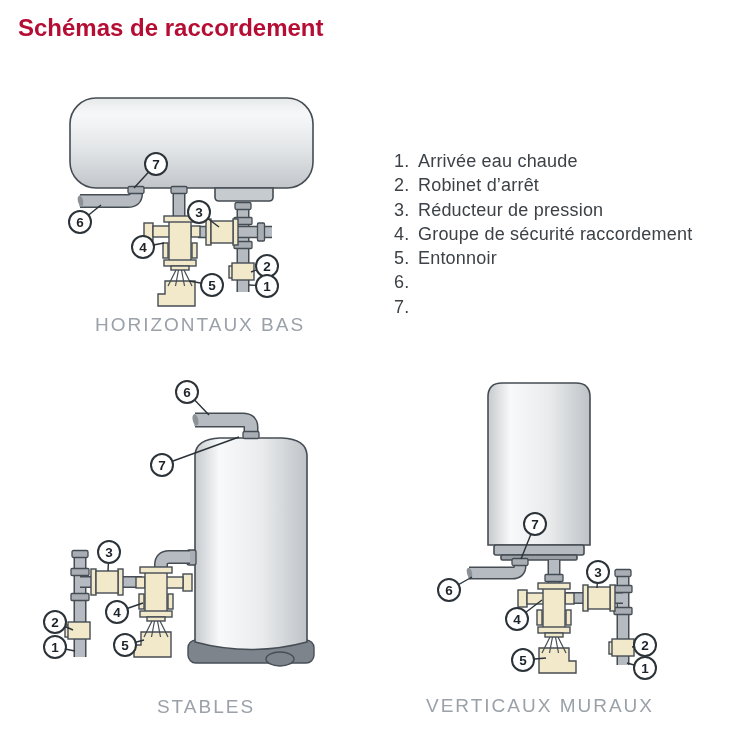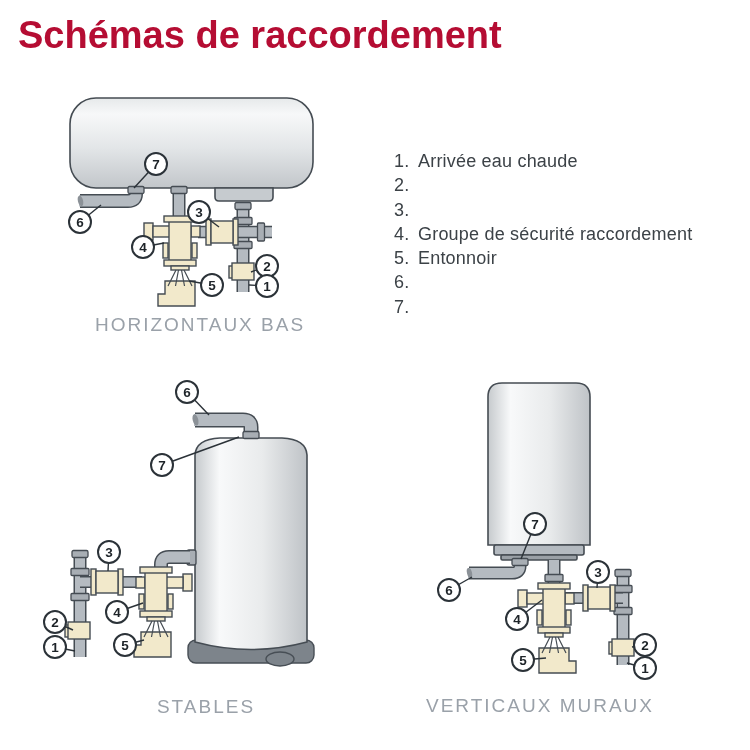--- a/index.html
+++ b/index.html
@@ -1,18 +1,18 @@
 <!DOCTYPE html>
 <html><head>
 <meta charset="utf-8">
 <style>
   html,body{margin:0;padding:0;background:#ffffff;}
   #page{position:relative;width:750px;height:750px;background:#ffffff;overflow:hidden;
         font-family:"Liberation Sans",sans-serif;}
-  #title{position:absolute;left:18px;top:14px;margin:0;font-size:38px;font-weight:bold;
+  #title{position:absolute;left:18px;top:14px;margin:0;font-size:24px;font-weight:bold;
          color:#b50d33;letter-spacing:0;}
   
   #legend{position:absolute;left:394px;top:149px;}
   .legend-row{display:flex;font-size:18px;color:#3c4247;line-height:24.3px;letter-spacing:.2px;}
   .lnum{width:24px;flex:0 0 auto;}
   
   svg{position:absolute;overflow:visible;}
   .ol{stroke:#454c53;stroke-width:1.6;}
   .po{fill:none;stroke:#454c53;stroke-linecap:butt;stroke-linejoin:round;}
   .pi{fill:none;stroke:#b5bbc1;stroke-linecap:butt;stroke-linejoin:round;}
@@ -147,23 +147,25 @@
     <text class="svgcaption" x="170" y="256">HORIZONTAUX BAS</text>
   </svg>
 
   <div id="legend">
     <div class="legend-row">
         <span class="lnum">1.</span>
         <span>Arrivée eau chaude</span>
       </div>
     <div class="legend-row">
         <span class="lnum">2.</span>
+        <span>Robinet d’arrêt</span>
       </div>
     <div class="legend-row">
         <span class="lnum">3.</span>
+        <span>Réducteur de pression</span>
       </div>
     <div class="legend-row">
         <span class="lnum">4.</span>
         <span>Groupe de sécurité raccordement</span>
       </div>
     <div class="legend-row">
         <span class="lnum">5.</span>
         <span>Entonnoir</span>
       </div>
     <div class="legend-row">

